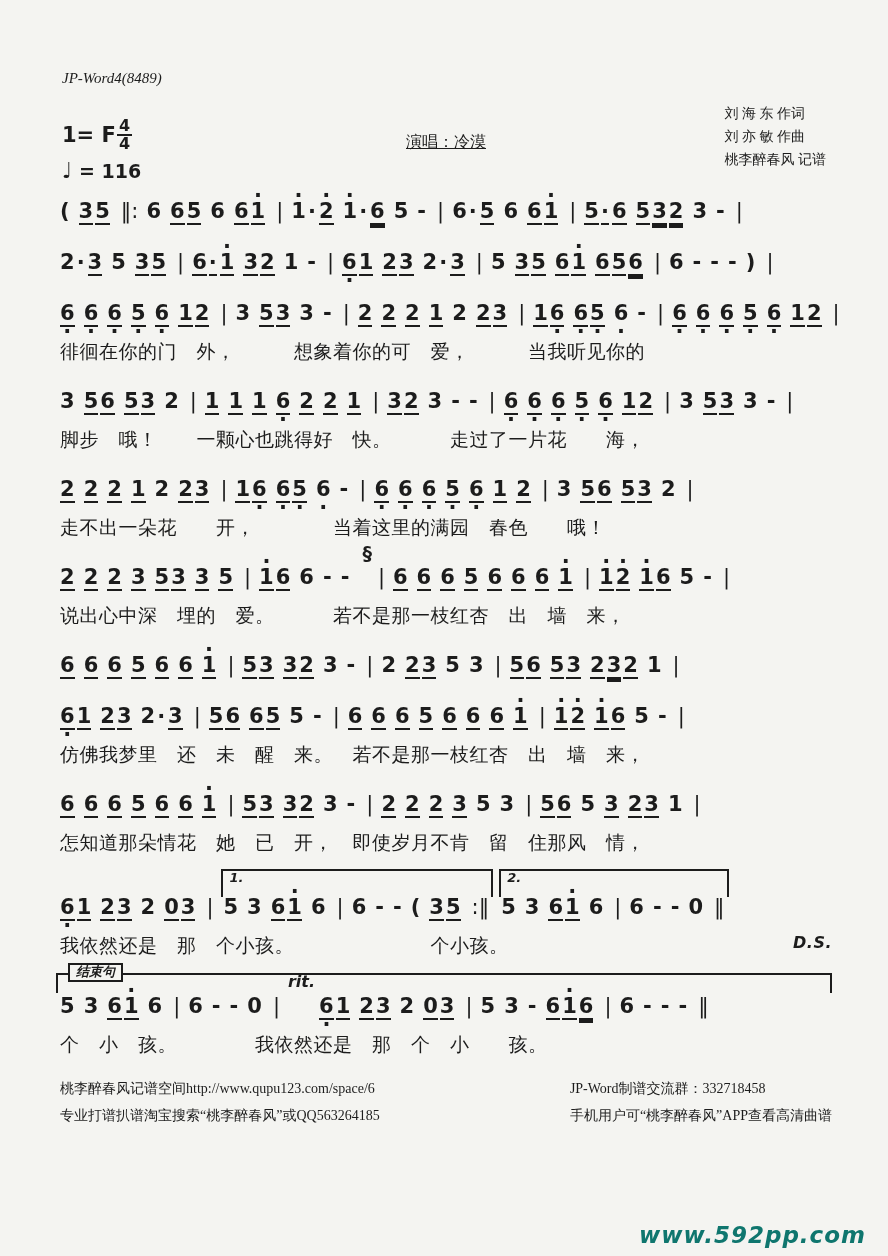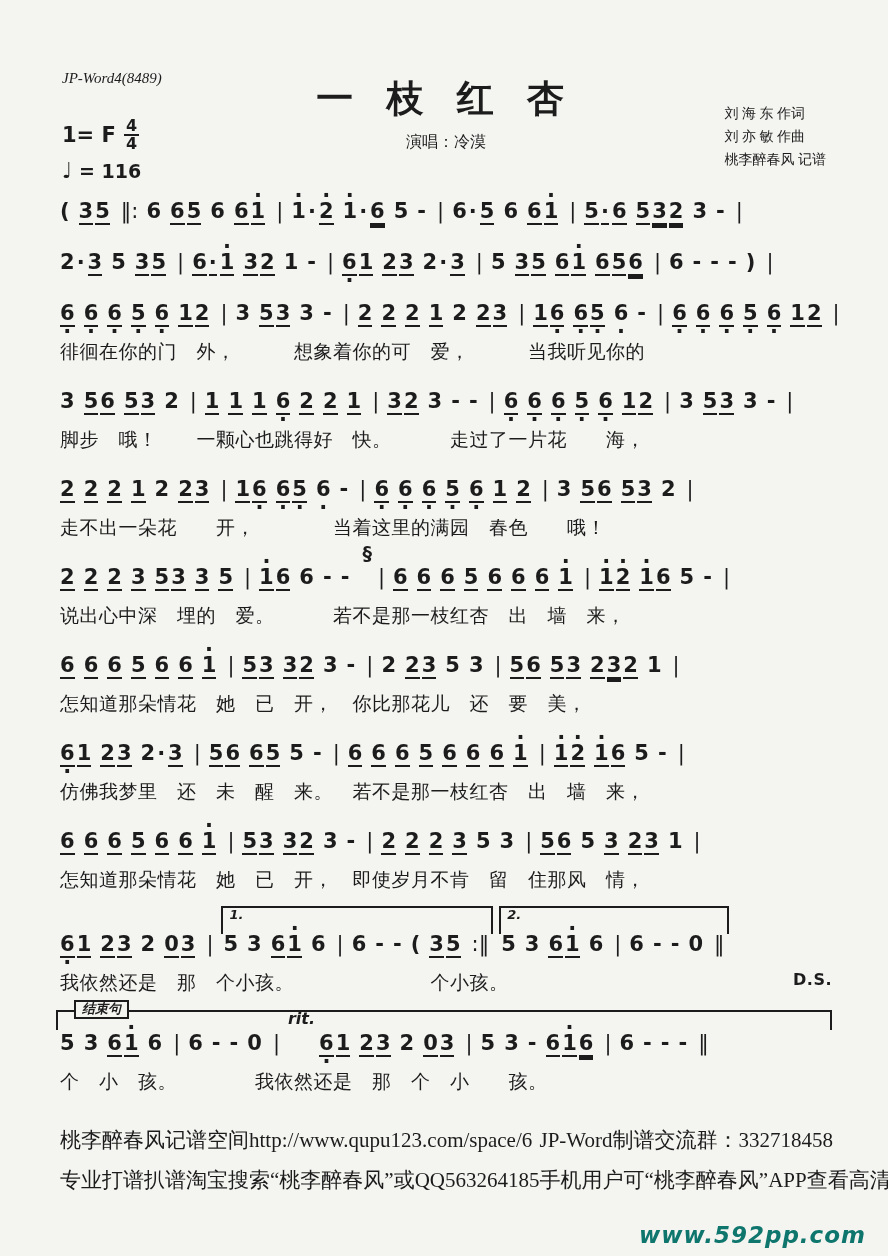--- a/index.html
+++ b/index.html
@@ -12,41 +12,41 @@
     position:relative;
   }
   .page{position:relative; width:888px; height:1256px; padding:14px 56px 0 60px;}
 
   
   .header{position:relative; height:178px;}
   .generator{position:absolute; left:2px; top:56px; font-style:italic; font-size:15px;
              font-family:Liberation Serif, serif;}
   .title{position:absolute; left:0; right:0; top:60px; text-align:center;
          font-size:37px; font-weight:bold; letter-spacing:12px;}
-  .singer{position:absolute; left:0; right:0; top:118px; text-align:center; font-size:16px;}
+  .singer{position:absolute; left:0; right:0; top:118px; text-align:center; font-size:16px;text-decoration:underline;}
   .credits{position:absolute; right:6px; top:88px; font-size:14px; line-height:1.65; text-align:left;}
   .keyblock{position:absolute; left:2px; top:104px;
             font-family:"DejaVu Sans","Liberation Sans",sans-serif; font-weight:bold;}
-  .keyrow{font-size:21px; display:flex; align-items:center; gap:8px;}
+  .keyrow{font-size:21px; display:flex; align-items:center; gap:1px;}
   .frac{display:inline-flex; flex-direction:column; line-height:1; font-size:16px; text-align:center;}
   .frac .top{border-bottom:2px solid var(--ink); padding:0 2px;}
   .temporow{font-size:19px; margin-top:6px; font-weight:bold;}
   .temponote{font-size:22px;}
 
   
   .score{position:relative;}
   .sys{position:relative; margin-bottom:15px;}
   .music{
     position:relative; white-space:nowrap; height:36px; padding-top:8px;
     font-family:"DejaVu Sans","Liberation Sans",sans-serif;
     font-size:21px; font-weight:bold; line-height:1.1;
   }
   .lyr{display:flex; justify-content:space-between; 
        font-size:19px; height:28px; margin-top:9px; letter-spacing:0.5px;}
-  .lyr .ds{font-weight:bold; font-size:16px;
+  .lyr .ds{font-style:italic; font-weight:bold; font-size:16px;
            font-family:"DejaVu Sans","Liberation Sans",sans-serif;}
   .note{position:relative; display:inline-block; margin-right:9px;}
   .tight{margin-right:2px;}
   .u1{border-bottom:2px solid var(--ink);}
   .u2{border-bottom:2px solid var(--ink); box-shadow:0 3px 0 var(--ink);}
   .da::before{content:"·"; position:absolute; left:50%; transform:translateX(-50%);
               top:-0.78em; font-weight:bold;}
   .db::after{content:"·"; position:absolute; left:50%; transform:translateX(-50%);
              bottom:-0.85em; font-weight:bold;}
   .bar{margin:0 8px 0 2px; font-weight:500;}
@@ -55,39 +55,38 @@
   .above{position:relative; top:-26px; font-style:italic; font-size:16px; margin-right:4px;}
   .volta{position:relative; display:inline-block; padding:0 2px;}
   .volta::after{content:""; position:absolute; left:0; right:6px; top:-27px; height:26px;
                 border:2px solid var(--ink); border-bottom:none;}
   .volta::before{content:attr(data-label); position:absolute; top:-25px; left:8px;
                  font-style:italic; font-size:13px; font-weight:bold;}
   .sys.hasvolta .music{margin-top:30px;}
   .sys.bracketed .music{margin-top:26px;}
   .sys.bracketed .music::before{content:""; position:absolute; left:-4px; right:0; top:-14px;
                  height:18px; border:2px solid var(--ink); border-bottom:none;}
-  .ending-label{position:absolute; top:-24px; left:14px; border:2px solid var(--ink);
+  .ending-label{position:absolute; top:-24px; left:8px; border:2px solid var(--ink);
                 padding:0px 6px 1px; font-size:13px; font-style:italic; background:var(--paper);
                 z-index:2; font-family:"Liberation Serif",serif; font-weight:bold;}
 
   
-  .footer{display:flex; justify-content:space-between; margin-top:24px; font-size:21px; line-height:1.9;}
+  .footer{display:flex; justify-content:space-between; margin-top:16px; font-size:14px; line-height:1.9;}
   .footer .fcol{white-space:nowrap;}
   .watermark{position:absolute; right:22px; bottom:8px; font-weight:bold; font-style:italic;
              font-size:23px; color:#0f766e; letter-spacing:1px;
              font-family:"DejaVu Sans","Liberation Sans",sans-serif;}
 </style>
 </head>
 <body>
 
 <div class="page">
 
   <div class="header">
     <div class="generator">JP-Word4(8489)</div>
-    <div class="title">一 枝 红 杏</div>
     <div class="singer">演唱：冷漠</div>
     <div class="credits">
       <div>刘  海  东 作词</div>
       <div>刘  亦  敏 作曲</div>
       <div>桃李醉春风 记谱</div>
     </div>
     <div class="keyblock">
       <div class="keyrow">
         <span>1= F</span>
         <span class="frac">
@@ -128,23 +127,20 @@
         </div>
       </div>
       <div class="sys">
         <div class="music"><span class="note u1">2</span><span class="note u1">2</span><span class="note u1">2</span><span class="note u1">3</span><span class="note u1 tight">5</span><span class="note u1">3</span><span class="note u1">3</span><span class="note u1">5</span><span class="note bar">|</span><span class="note u1 tight da">1</span><span class="note u1">6</span><span class="note">6</span><span class="note">-</span><span class="note">-</span><span class="segno">§</span><span class="note bar">|</span><span class="note u1">6</span><span class="note u1">6</span><span class="note u1">6</span><span class="note u1">5</span><span class="note u1">6</span><span class="note u1">6</span><span class="note u1">6</span><span class="note u1 da">1</span><span class="note bar">|</span><span class="note u1 tight da">1</span><span class="note u1 da">2</span><span class="note u1 tight da">1</span><span class="note u1">6</span><span class="note">5</span><span class="note">-</span><span class="note bar">|</span></div>
         <div class="lyr">
           <span>说出心中深　埋的　爱。　　　若不是那一枝红杏　出　墙　来，</span>
         </div>
       </div>
       <div class="sys">
         <div class="music"><span class="note u1">6</span><span class="note u1">6</span><span class="note u1">6</span><span class="note u1">5</span><span class="note u1">6</span><span class="note u1">6</span><span class="note u1 da">1</span><span class="note bar">|</span><span class="note u1 tight">5</span><span class="note u1">3</span><span class="note u1 tight">3</span><span class="note u1">2</span><span class="note">3</span><span class="note">-</span><span class="note bar">|</span><span class="note">2</span><span class="note u1 tight">2</span><span class="note u1">3</span><span class="note">5</span><span class="note">3</span><span class="note bar">|</span><span class="note u1 tight">5</span><span class="note u1">6</span><span class="note u1 tight">5</span><span class="note u1">3</span><span class="note u1 tight">2</span><span class="note u2 tight">3</span><span class="note u1">2</span><span class="note">1</span><span class="note bar">|</span></div>
-        <div class="lyr">
-          <span>怎知道那朵情花　她　已　开，　你比那花儿　还　要　美，</span>
-        </div>
       </div>
       <div class="sys">
         <div class="music"><span class="note u1 tight db">6</span><span class="note u1">1</span><span class="note u1 tight">2</span><span class="note u1">3</span><span class="note tight">2</span><span class="note tight dot">·</span><span class="note u1">3</span><span class="note bar">|</span><span class="note u1 tight">5</span><span class="note u1">6</span><span class="note u1 tight">6</span><span class="note u1">5</span><span class="note">5</span><span class="note">-</span><span class="note bar">|</span><span class="note u1">6</span><span class="note u1">6</span><span class="note u1">6</span><span class="note u1">5</span><span class="note u1">6</span><span class="note u1">6</span><span class="note u1">6</span><span class="note u1 da">1</span><span class="note bar">|</span><span class="note u1 tight da">1</span><span class="note u1 da">2</span><span class="note u1 tight da">1</span><span class="note u1">6</span><span class="note">5</span><span class="note">-</span><span class="note bar">|</span></div>
         <div class="lyr">
           <span>仿佛我梦里　还　未　醒　来。　若不是那一枝红杏　出　墙　来，</span>
         </div>
       </div>
       <div class="sys">
         <div class="music"><span class="note u1">6</span><span class="note u1">6</span><span class="note u1">6</span><span class="note u1">5</span><span class="note u1">6</span><span class="note u1">6</span><span class="note u1 da">1</span><span class="note bar">|</span><span class="note u1 tight">5</span><span class="note u1">3</span><span class="note u1 tight">3</span><span class="note u1">2</span><span class="note">3</span><span class="note">-</span><span class="note bar">|</span><span class="note u1">2</span><span class="note u1">2</span><span class="note u1">2</span><span class="note u1">3</span><span class="note">5</span><span class="note">3</span><span class="note bar">|</span><span class="note u1 tight">5</span><span class="note u1">6</span><span class="note">5</span><span class="note u1">3</span><span class="note u1 tight">2</span><span class="note u1">3</span><span class="note">1</span><span class="note bar">|</span></div>
         <div class="lyr">

